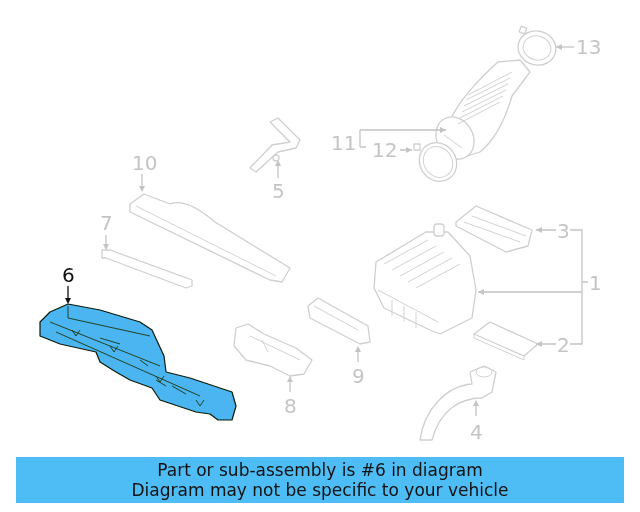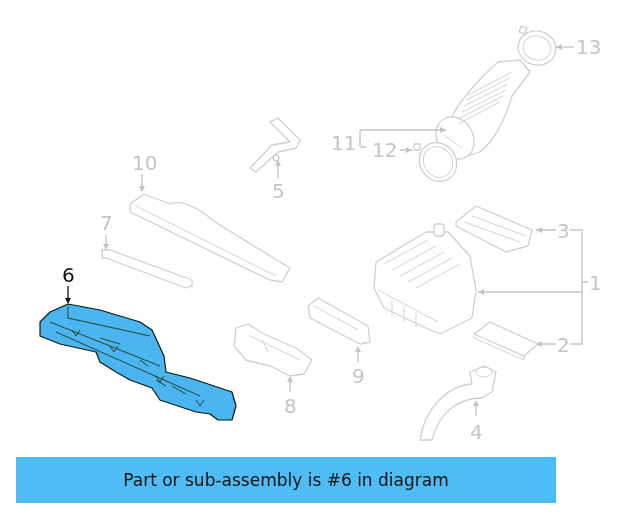--- a/index.html
+++ b/index.html
@@ -6,21 +6,21 @@
   body { width: 640px; height: 512px; position: relative; overflow: hidden; font-family: "DejaVu Sans", sans-serif; }
   #diagram { position: absolute; left: 0; top: 0; width: 640px; height: 512px; }
   .callout { font-family: "DejaVu Sans", sans-serif; font-size: 20px; fill: #c4c4c4; }
   .callout.active { fill: #111111; }
   .part { fill: #ffffff; stroke: #cfcfcf; stroke-width: 1.3; stroke-linejoin: round; }
   .detail { fill: none; stroke: #d2d2d2; stroke-width: 1; }
   .leader { stroke: #c4c4c4; stroke-width: 1.3; fill: none; }
   .hl { fill: #4ab5f0; stroke: #0c1a08; stroke-width: 1.2; stroke-linejoin: round; }
   .hl-detail { fill: none; stroke: #1d3410; stroke-width: 0.9; }
   .banner {
-    position: absolute; left: 16px; top: 457px; width: 540px; height: 46px;
+    position: absolute; left: 16px; top: 457px; width: 608px; height: 46px;
     background: #4fbdf5; color: #111;
     display: flex; flex-direction: column; align-items: center; justify-content: center;
     font-family: "DejaVu Sans", sans-serif; font-size: 17px; line-height: 20px;
   }
 </style>
 </head>
 <body>
 
 <svg id="diagram" viewBox="0 0 640 512" xmlns="http://www.w3.org/2000/svg">
 
@@ -128,13 +128,14 @@
     <path class="part" d="M470 372 L484 366 L496 372 L492 392 L482 398 C460 398 440 410 432 440 L420 440 C424 410 446 386 472 384 Z"></path>
     <ellipse class="detail" cx="484" cy="372" rx="8" ry="5"></ellipse>
   </g>
   <path class="leader" d="M476 402 L476 416"></path>
   <path d="M476 400 l-3 6 l6 0 z" fill="#c4c4c4"></path>
   <text class="callout" x="470" y="439">4</text>
 </svg>
 
 <div class="banner">
   <div>Part or sub-assembly is #6 in diagram</div>
+  <div>Diagram may not be specific to your vehicle</div>
 </div>
 
 </body></html>

